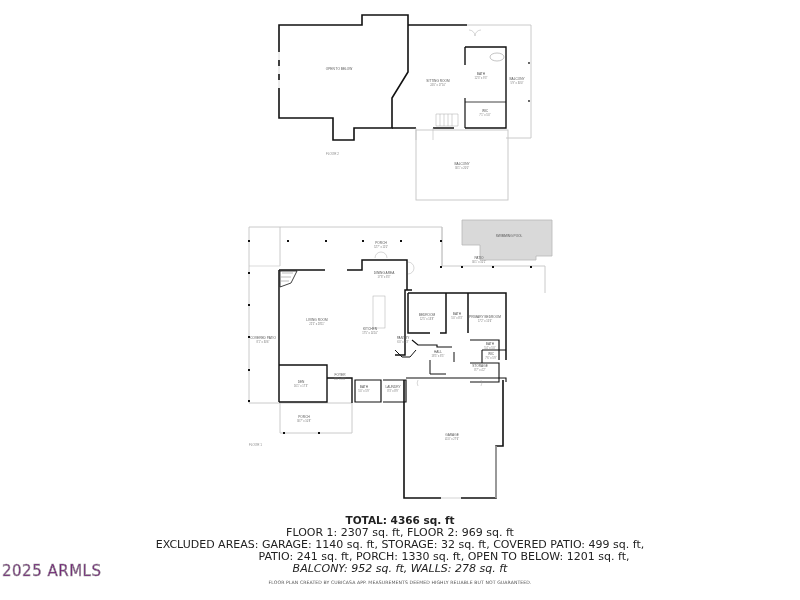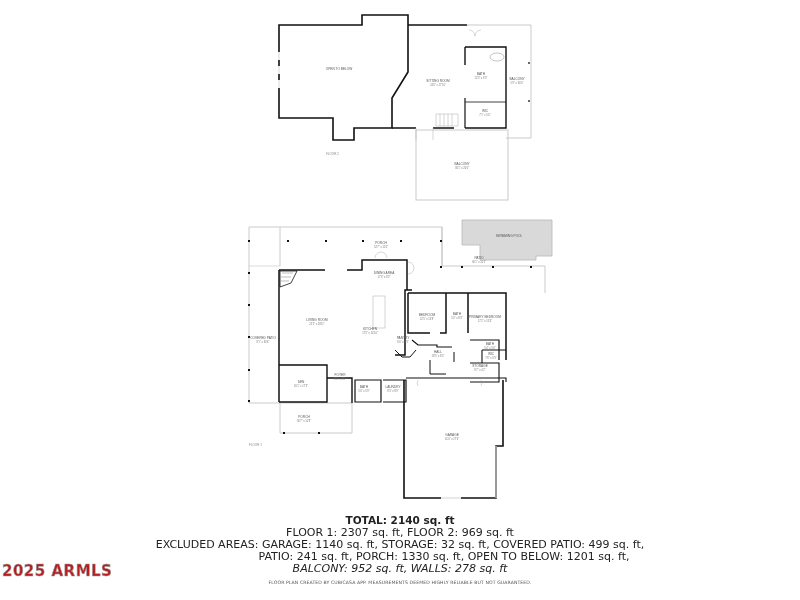--- a/index.html
+++ b/index.html
@@ -6,21 +6,21 @@
   body { width:800px; height:600px; position:relative; overflow:hidden; font-family:"Liberation Sans", sans-serif; }
   .plan { position:absolute; left:0; top:0; width:800px; height:505px; }
   .lbl { font-family:"Liberation Sans", sans-serif; font-size:3.2px; fill:#555; text-anchor:middle; }
   .lbl-sub { font-family:"Liberation Sans", sans-serif; font-size:2.6px; fill:#777; text-anchor:middle; }
   .floorlbl { font-family:"Liberation Sans", sans-serif; font-size:3px; fill:#888; }
   .summary { position:absolute; left:0; width:800px; text-align:center; color:#222; font-family:"DejaVu Sans", sans-serif; }
   .total { top:514px; font-size:10.5px; font-weight:bold; }
   .line { font-size:11px; line-height:12px; }
   .l1 { top:527px; } .l2 { top:539px; } .l3 { top:551px;padding-left:44px; } .l4 { top:563px;font-style:italic; }
   .disclaimer { top:580px; font-size:4.6px; color:#555; letter-spacing:0.1px; }
-  .watermark { position:absolute; left:2px; top:562px; font-family:"DejaVu Sans", sans-serif; font-size:15px; color:#b91c1c; -webkit-text-stroke:0.6px #9a9a9a; letter-spacing:0.5px;font-weight:bold; }
+  .watermark { position:absolute; left:2px; top:562px; font-family:"DejaVu Sans", sans-serif; font-size:15px; color:#701a75; -webkit-text-stroke:0.6px #9a9a9a; letter-spacing:0.5px; }
 </style>
 </head>
 <body>
 
 <svg class="plan" viewBox="0 0 800 505" xmlns="http://www.w3.org/2000/svg">
 
   <g>
 
     <path d="M467 25 H531 V138 H506" fill="none" stroke="#c4c4c4" stroke-width="0.9"></path>
     <circle cx="529" cy="63" r="0.9" fill="#222"></circle>
@@ -154,19 +154,19 @@
     <text class="lbl-sub" x="304" y="422">30'7" x 10'8"</text>
     <text class="lbl" x="479" y="259">PATIO</text>
     <text class="lbl-sub" x="479" y="263">30'1" x 10'1"</text>
     <text class="lbl" x="509" y="237">SWIMMING POOL</text>
     <text class="lbl" x="452" y="436">GARAGE</text>
     <text class="lbl-sub" x="452" y="440">41'0" x 27'6"</text>
     <text class="floorlbl" x="249" y="446">FLOOR 1</text>
   </g>
 </svg>
 
-<div class="summary total">TOTAL: 2140 sq. ft</div>
+<div class="summary total">TOTAL: 4366 sq. ft</div>
 <div class="summary line l1">FLOOR 1: 2307 sq. ft, FLOOR 2: 969 sq. ft</div>
 <div class="summary line l2">EXCLUDED AREAS: GARAGE: 1140 sq. ft, STORAGE: 32 sq. ft, COVERED PATIO: 499 sq. ft,</div>
 <div class="summary line l3">PATIO: 241 sq. ft, PORCH: 1330 sq. ft, OPEN TO BELOW: 1201 sq. ft,</div>
 <div class="summary line l4">BALCONY: 952 sq. ft, WALLS: 278 sq. ft</div>
 <div class="summary disclaimer">FLOOR PLAN CREATED BY CUBICASA APP. MEASUREMENTS DEEMED HIGHLY RELIABLE BUT NOT GUARANTEED.</div>
 <div class="watermark">2025 ARMLS</div>
 
 </body></html>

